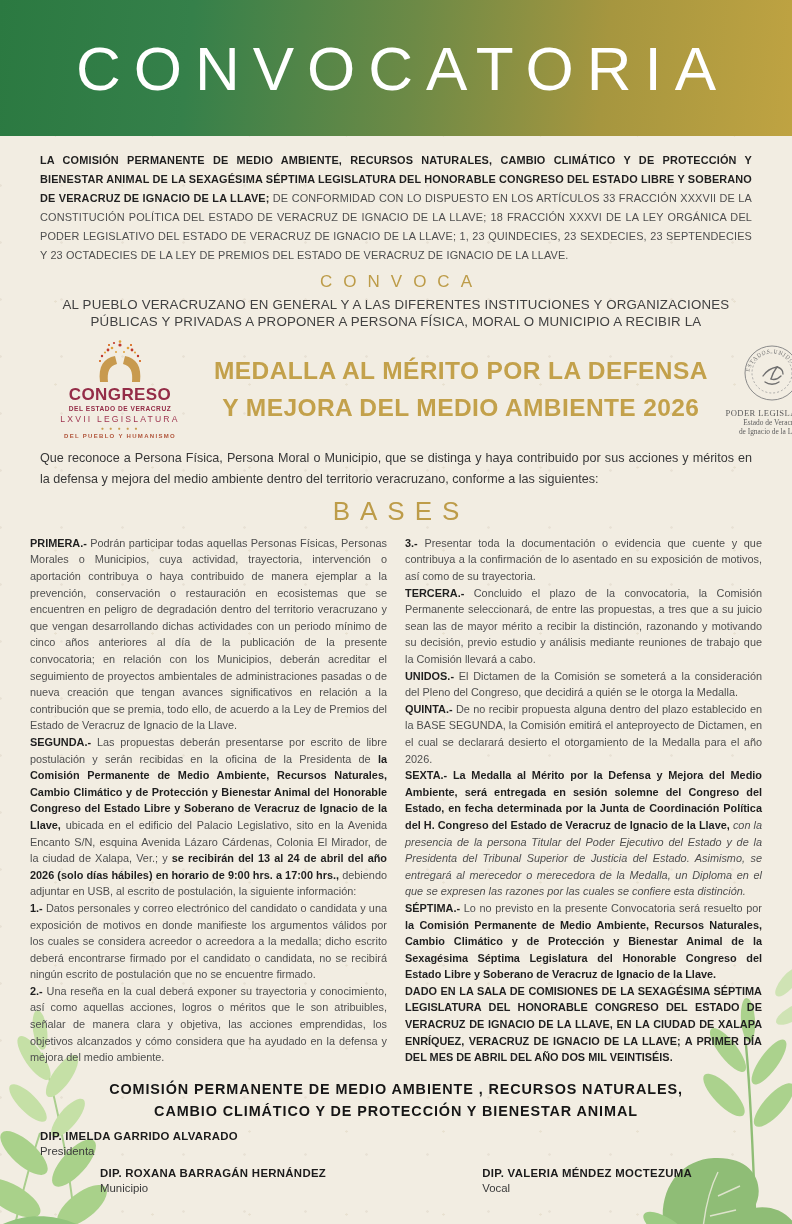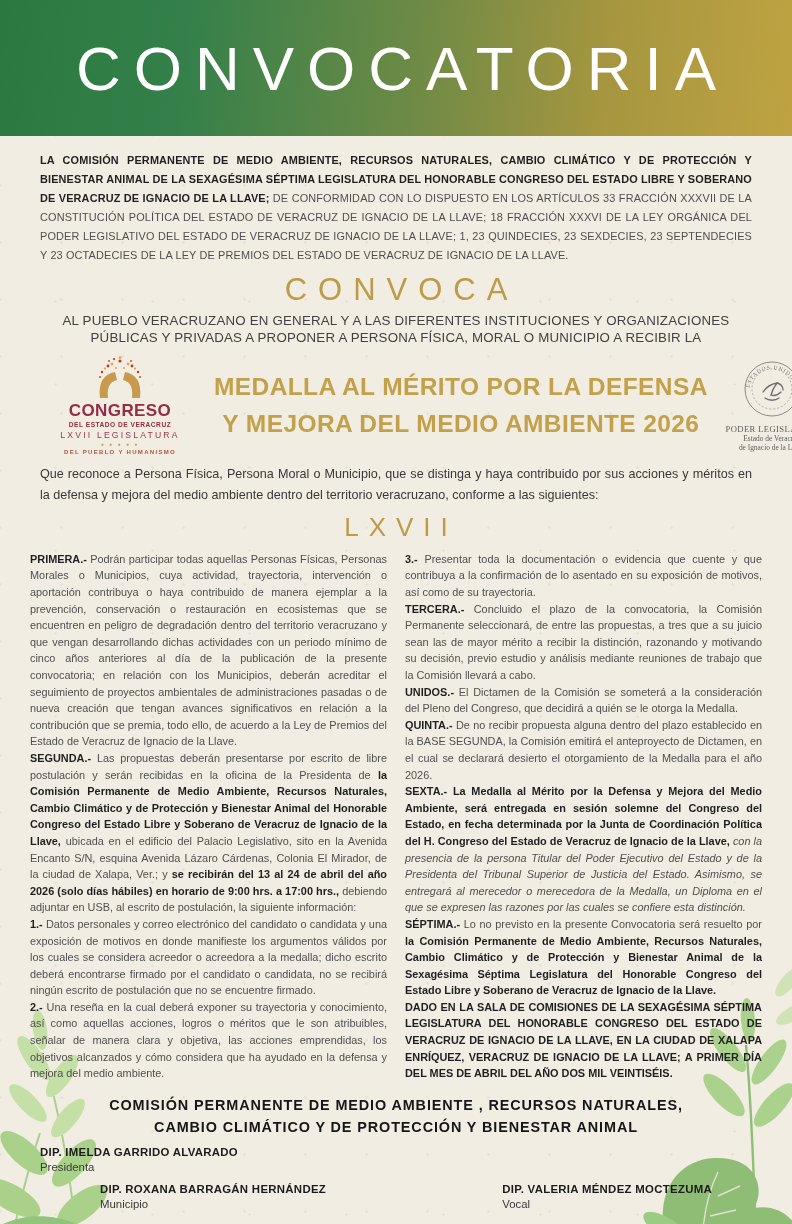--- a/index.html
+++ b/index.html
@@ -41,21 +41,21 @@
     letter-spacing:.15px;
   }
   .seg{ white-space:pre-wrap; }
   .seg-b{ font-weight:bold; color:#1f1f1f; }
   .seg-r{ color:#4f4f4f; }
   .seg-i{ font-style:italic; color:#4f4f4f; }
 
   
   .convoca-heading{
     margin:7px 0 4px; text-align:center;
-    color:#bd9c49; font-size:31px; font-weight:400;
+    color:#bd9c49; font-size:17px; font-weight:400;
     letter-spacing:11px; text-indent:11px;
   }
   .al-pueblo{
     margin:2px auto 0; width:700px; text-align:center;
     font-size:13.3px; line-height:17px; color:#414141; letter-spacing:.2px;
   }
 
   
   .medal-row{
     margin:10px 34px 2px; display:flex; align-items:center;
@@ -102,21 +102,21 @@
     margin:12px auto 0; width:680px; text-align:center;
     font-weight:bold; color:#161616;
     font-size:14.4px; line-height:22px; letter-spacing:.9px;
   }
   .signatures{ position:relative; height:80px; margin:8px 40px 0; font-size:11.4px; }
   .sig{ text-align:left; }
   .sig .name{ font-weight:bold; color:#1b1b1b; letter-spacing:.3px; }
   .sig .role{ color:#3a3a3a; margin-top:3px; }
   .sig-presidenta{ position:absolute; left:0; right:0; top:0; }
   .sig-secretaria{ position:absolute; left:60px; top:37px; }
-  .sig-vocal{ position:absolute; right:40px; top:37px; }
+  .sig-vocal{ position:absolute; right:60px; top:37px; }
 
   
   .leaf-bl{ position:absolute; left:-18px; bottom:-14px; z-index:1; }
   .leaf-br{ position:absolute; right:-14px; bottom:-16px; z-index:1; }
   .leaf-edge-r{ position:absolute; right:-6px; bottom:190px; z-index:1; }
 </style>
 </head>
 <body>
 
 <svg class="leaf-bl" width="230" height="280" viewBox="0 0 230 280">
@@ -244,21 +244,21 @@
         <div class="l1">PODER LEGISLATIVO</div>
         <div class="l2">Estado de Veracruz</div>
         <div class="l2">de Ignacio de la Llave</div>
       </div>
     </div>
 
   </div>
 
   <p class="recognition">Que reconoce a Persona Física, Persona Moral o Municipio, que se distinga y haya contribuido por sus acciones y méritos en la defensa y mejora del medio ambiente dentro del territorio veracruzano, conforme a las siguientes:</p>
 
-  <div class="bases-heading">LXVII</div>
+  <div class="bases-heading">BASES</div>
 
   <div class="columns">
     <div class="col">
       <p><span class="seg seg-b">PRIMERA.-</span><span class="seg seg-r"> Podrán participar todas aquellas Personas Físicas, Personas Morales o Municipios, cuya actividad, trayectoria, intervención o aportación contribuya o haya contribuido de manera ejemplar a la prevención, conservación o restauración en ecosistemas que se encuentren en peligro de degradación dentro del territorio veracruzano y que vengan desarrollando dichas actividades con un periodo mínimo de cinco años anteriores al día de la publicación de la presente convocatoria; en relación con los Municipios, deberán acreditar el seguimiento de proyectos ambientales de administraciones pasadas o de nueva creación que tengan avances significativos en relación a la contribución que se premia, todo ello, de acuerdo a la Ley de Premios del Estado de Veracruz de Ignacio de la Llave.</span></p>
       <p><span class="seg seg-b">SEGUNDA.-</span><span class="seg seg-r"> Las propuestas deberán presentarse por escrito de libre postulación y serán recibidas en la oficina de la Presidenta de </span><span class="seg seg-b">la Comisión Permanente de Medio Ambiente, Recursos Naturales, Cambio Climático y de Protección y Bienestar Animal del Honorable Congreso del Estado Libre y Soberano de Veracruz de Ignacio de la Llave,</span><span class="seg seg-r"> ubicada en el edificio del Palacio Legislativo, sito en la Avenida Encanto S/N, esquina Avenida Lázaro Cárdenas, Colonia El Mirador, de la ciudad de Xalapa, Ver.; y </span><span class="seg seg-b">se recibirán del 13 al 24 de abril del año 2026 (solo días hábiles) en horario de 9:00 hrs. a 17:00 hrs.,</span><span class="seg seg-r"> debiendo adjuntar en USB, al escrito de postulación, la siguiente información:</span></p>
       <p><span class="seg seg-b">1.-</span><span class="seg seg-r"> Datos personales y correo electrónico del candidato o candidata y una exposición de motivos en donde manifieste los argumentos válidos por los cuales se considera acreedor o acreedora a la medalla; dicho escrito deberá encontrarse firmado por el candidato o candidata, no se recibirá ningún escrito de postulación que no se encuentre firmado.</span></p>
       <p><span class="seg seg-b">2.-</span><span class="seg seg-r"> Una reseña en la cual deberá exponer su trayectoria y conocimiento, así como aquellas acciones, logros o méritos que le son atribuibles, señalar de manera clara y objetiva, las acciones emprendidas, los objetivos alcanzados y cómo considera que ha ayudado en la defensa y mejora del medio ambiente.</span></p>
     </div>
     <div class="col">
       <p><span class="seg seg-b">3.-</span><span class="seg seg-r"> Presentar toda la documentación o evidencia que cuente y que contribuya a la confirmación de lo asentado en su exposición de motivos, así como de su trayectoria.</span></p>

